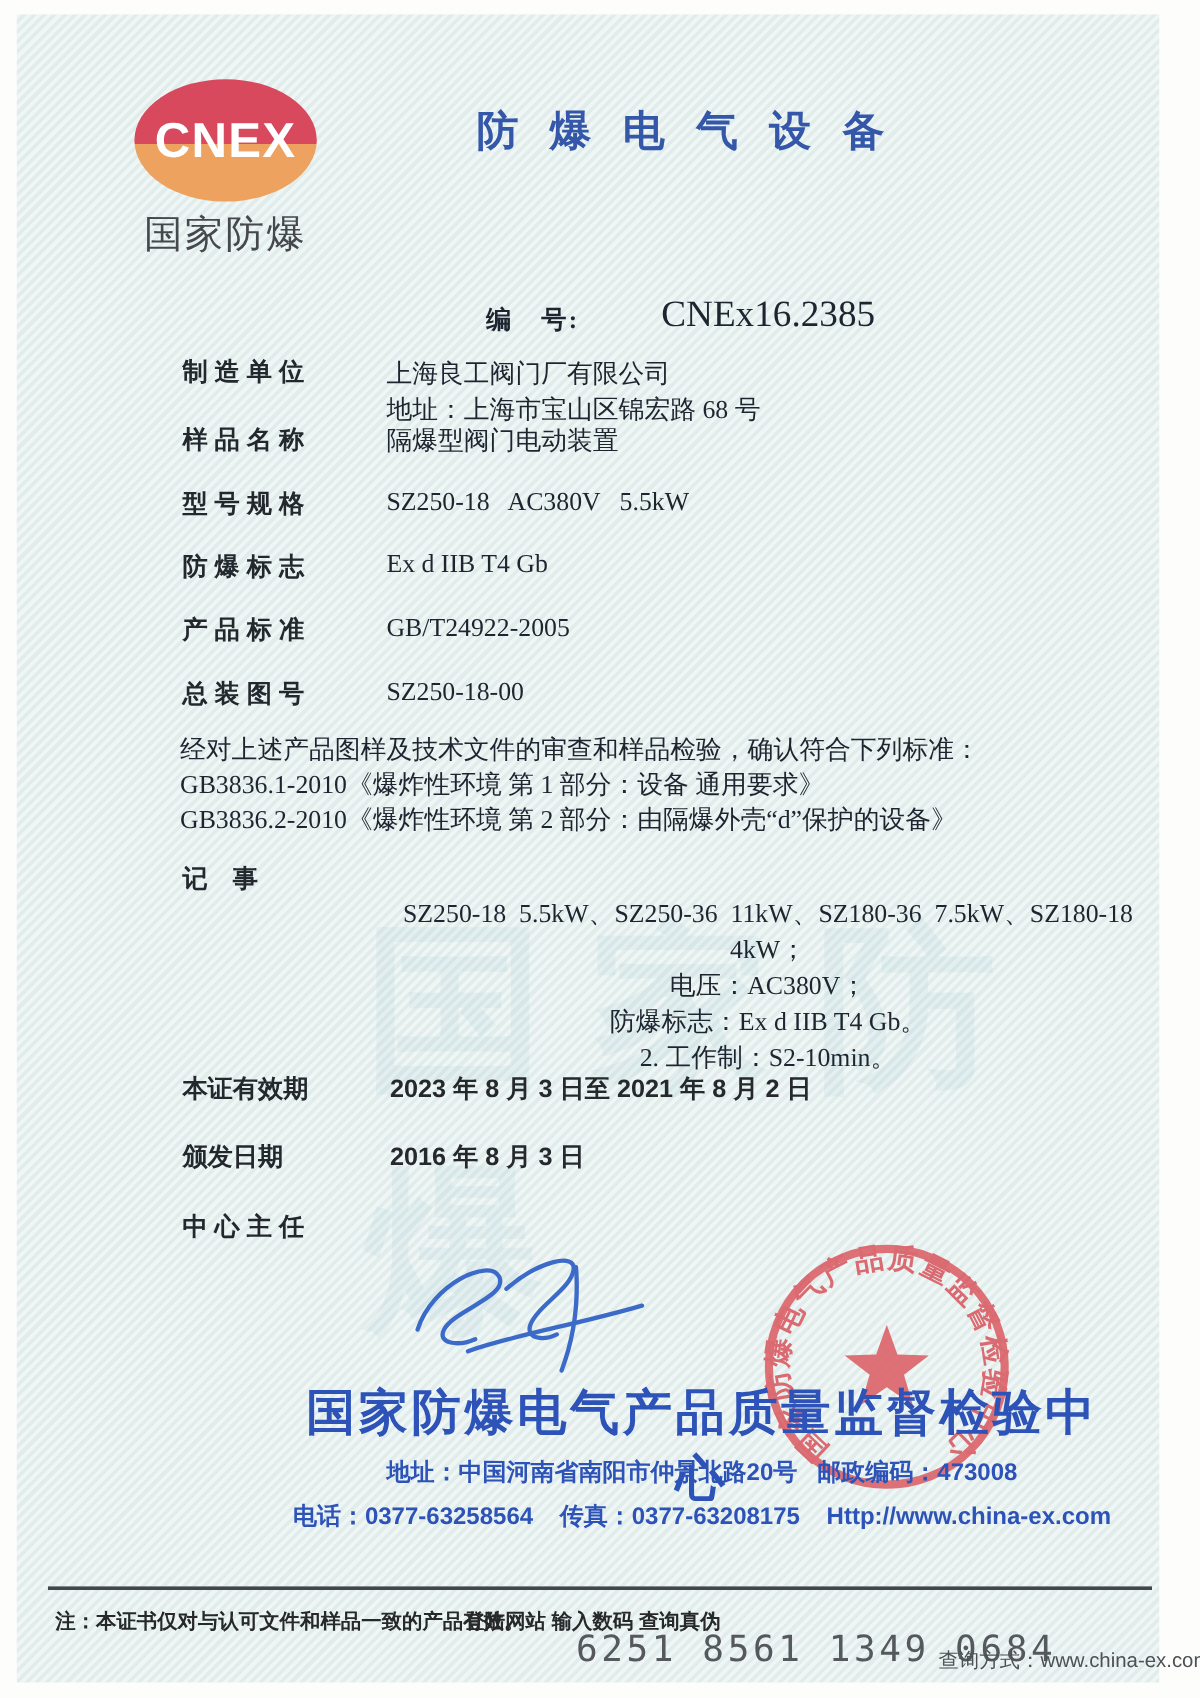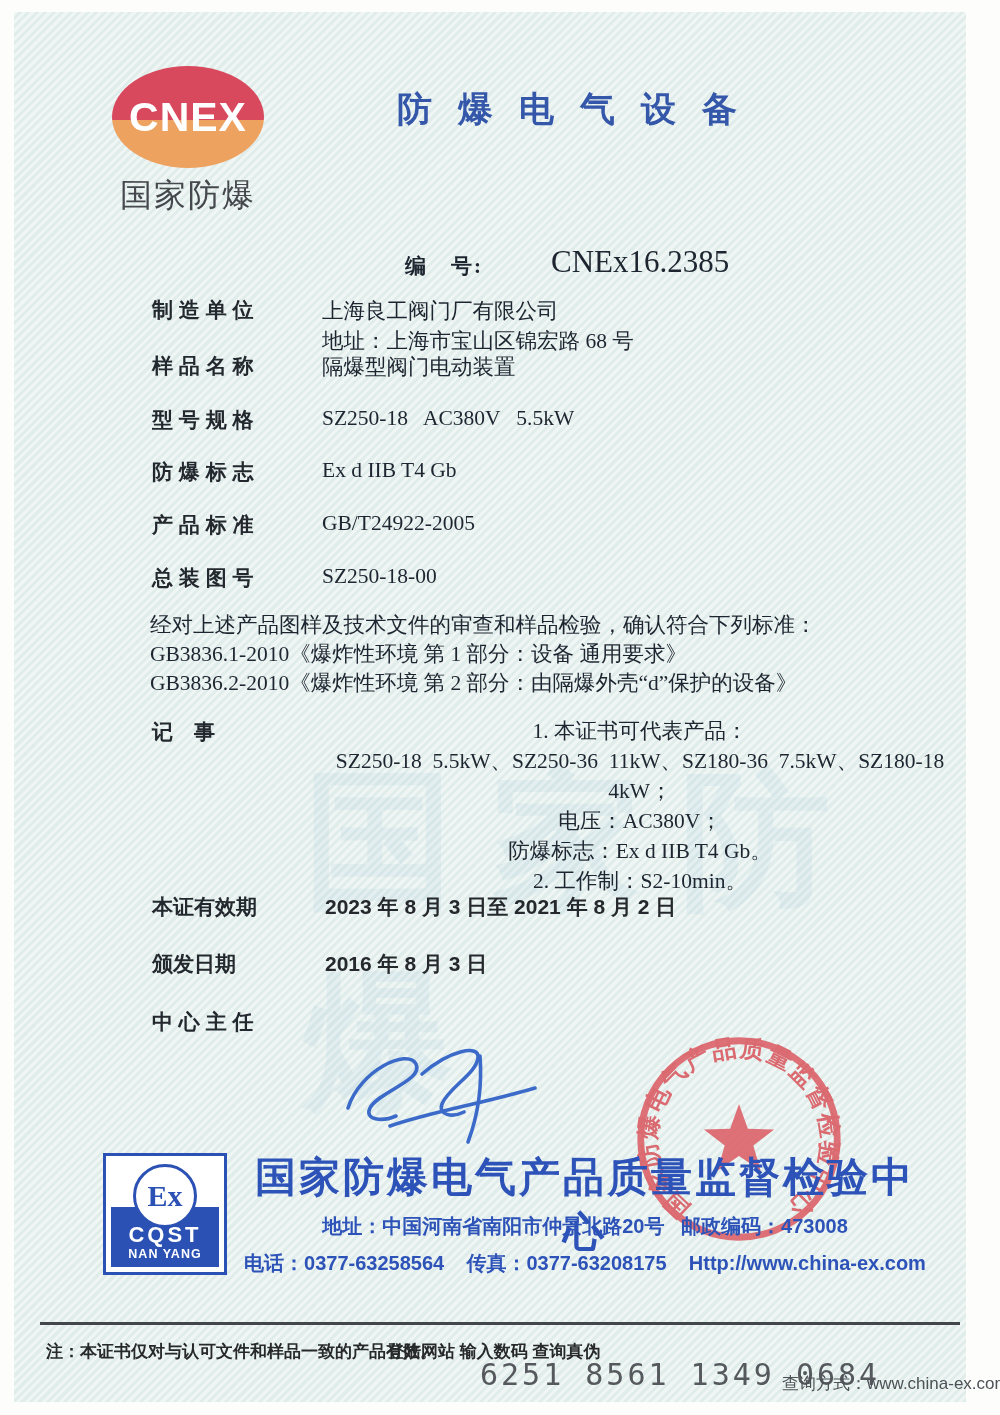--- a/index.html
+++ b/index.html
@@ -87,21 +87,20 @@
   <div class="abs fvalue pre" style="top:499px">GB/T24922-2005</div>
 
   <div class="abs flabel sans" style="top:552px">总 装 图 号</div>
   <div class="abs fvalue pre" style="top:552px">SZ250-18-00</div>
 
   <div class="abs statement pre" style="top:598px">经对上述产品图样及技术文件的审查和样品检验，确认符合下列标准：</div>
   <div class="abs statement pre" style="top:627px">GB3836.1-2010《爆炸性环境 第 1 部分：设备 通用要求》</div>
   <div class="abs statement pre" style="top:656px">GB3836.2-2010《爆炸性环境 第 2 部分：由隔爆外壳“d”保护的设备》</div>
 
   <div class="abs flabel sans" style="top:706px">记　事</div>
-  <div class="abs rem-line pre" style="top:704px">1. 本证书可代表产品：</div>
   <div class="abs rem-line pre" style="top:734px">SZ250-18  5.5kW、SZ250-36  11kW、SZ180-36  7.5kW、SZ180-18</div>
   <div class="abs rem-line pre" style="top:764px">4kW；</div>
   <div class="abs rem-line pre" style="top:794px">电压：AC380V；</div>
   <div class="abs rem-line pre" style="top:824px">防爆标志：Ex d IIB T4 Gb。</div>
   <div class="abs rem-line pre" style="top:854px">2. 工作制：S2-10min。</div>
 
   <div class="abs flabel sans" style="top:881px">本证有效期</div>
   <div class="abs fvalue pre gothic" style="top:881px;left:311px;font-size:21px">2023 年 8 月 3 日至 2021 年 8 月 2 日</div>
 
   <div class="abs flabel sans" style="top:938px">颁发日期</div>
@@ -122,29 +121,20 @@
     <circle cx="110" cy="110" r="101" fill="none" stroke="#dc5f66" stroke-width="7"></circle>
     <polygon fill="#dc5f66" points="110,74 119.1,99.5 146.1,100.3 124.7,116.8 132.3,142.7 110,127.5 87.7,142.7 95.3,116.8 73.9,100.3 100.9,99.5"></polygon>
     <defs>
         <path id="sealArc" d="M61.2,179.6 A85,85 0 1 1 158.8,179.6" fill="none"></path>
       </defs>
     <text font-size="25" fill="#d95860" font-weight="bold" font-family="Liberation Sans, DejaVu Sans, sans-serif">
       <textPath href="#sealArc" textLength="428">国家防爆电气产品质量监督检验中心</textPath>
     </text>
   </svg>
 
-  <div class="abs ex-logo">
-    <div class="ex-circle">
-      <span>Ex</span>
-    </div>
-    <div class="ex-blue">
-      <span class="ex-cqst sans">CQST</span>
-      <span class="ex-city sans">NAN YANG</span>
-    </div>
-  </div>
 
   <div class="abs org-band org-name">国家防爆电气产品质量监督检验中心</div>
   <div class="abs org-band org-line pre sans" style="top:1201px">地址：中国河南省南阳市仲景北路20号   邮政编码：473008</div>
   <div class="abs org-band org-line pre sans" style="top:1238px">电话：0377-63258564    传真：0377-63208175    Http://www.china-ex.com</div>
 
   <div class="abs divider"></div>
   <div class="abs note sans pre" style="left:32px">注：本证书仅对与认可文件和样品一致的产品有效。</div>
   <div class="abs note sans pre" style="left:373px">登陆网站 输入数码 查询真伪</div>
   <div class="abs code pre">6251 8561 1349 0684</div>
   <div class="abs query sans pre">查询方式：www.china-ex.com</div>

